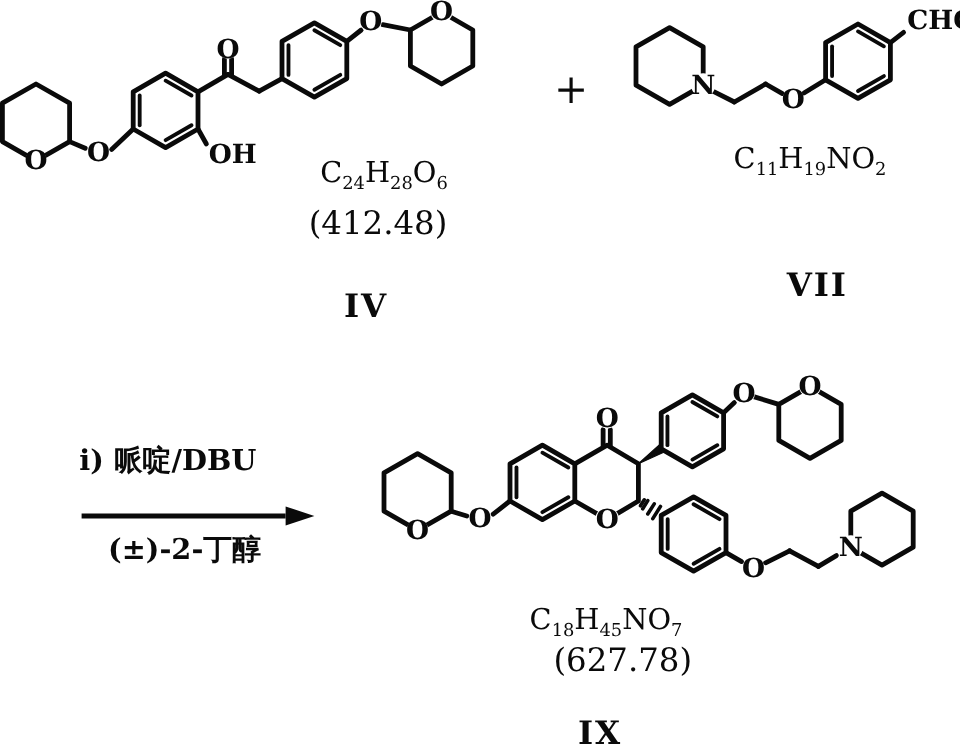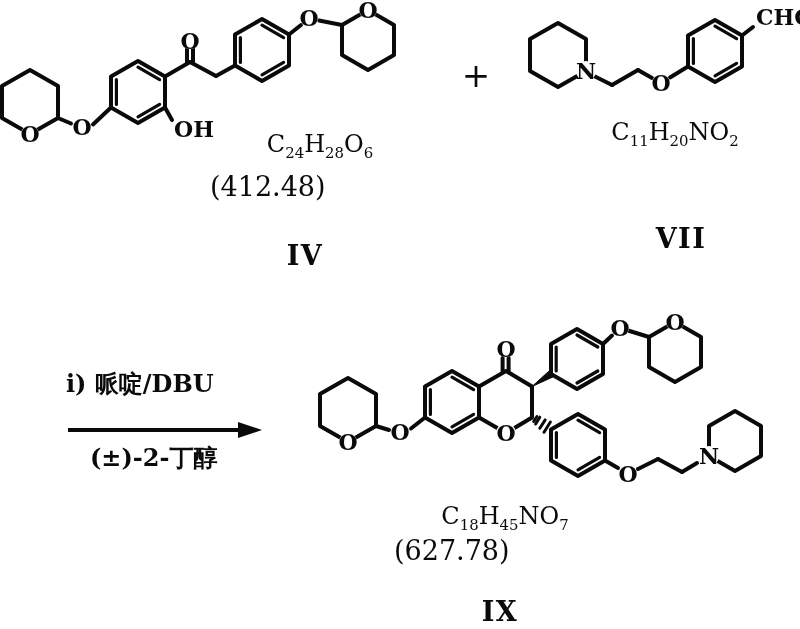--- a/index.html
+++ b/index.html
@@ -3,21 +3,21 @@
 <meta charset="utf-8">
 <style>
   html,body { margin:0; padding:0; background:#fff; }
   .page {
     position:relative; width:800px; height:629px; background:#ffffff;
     font-family:"DejaVu Serif", serif; color:#0a0a0a; overflow:hidden;
   }
   .abs { position:absolute; }
   .formula { font-size:24px; text-align:center; white-space:nowrap; line-height:1.15; }
   .formula sub { font-size:0.62em; }
-  .mw { font-size:27px; text-align:left; white-space:nowrap; line-height:1.15; }
+  .mw { font-size:27px; text-align:center; white-space:nowrap; line-height:1.15; }
   .roman-label { font-size:27px; font-weight:bold; text-align:center; letter-spacing:1.5px; line-height:1.1; }
   .plus { font-size:34px; line-height:1; }
   .reagent { font-size:24px; font-weight:bold; white-space:nowrap; line-height:1.15; }
   svg { overflow:visible; display:block; }
   .ring  { stroke:#0a0a0a; stroke-width:4; fill:none; stroke-linejoin:round; stroke-linecap:round; }
   .bond  { stroke:#0a0a0a; stroke-width:4; fill:none; stroke-linecap:round; }
   .inner { stroke:#0a0a0a; stroke-width:3.2; stroke-linecap:round; }
   .hash  { stroke:#0a0a0a; stroke-width:3; stroke-linecap:round; }
   .wedge { fill:#0a0a0a; stroke:#0a0a0a; stroke-width:1; }
   .mask  { fill:#ffffff; stroke:none; }
@@ -101,21 +101,21 @@
     <circle class="mask" cx="161" cy="83" r="9"></circle>
     <text class="atom" x="86" y="71" text-anchor="middle" dominant-baseline="central">N</text>
     <text class="atom" x="161" y="83" text-anchor="middle" dominant-baseline="central">O</text>
     <text class="atom" x="256" y="17" text-anchor="start" dominant-baseline="central">CHO</text>
   </svg>
 
   <div class="abs formula" style="left:210px;top:131px;width:220px"><span>C</span><sub>24</sub><span>H</span><sub>28</sub><span>O</span><sub>6</sub></div>
   <div class="abs mw" style="left:210px;top:171px;width:210px">(412.48)</div>
   <div class="abs roman-label" style="left:255px;top:241px;width:100px">IV</div>
 
-  <div class="abs formula" style="left:565px;top:119px;width:220px"><span>C</span><sub>11</sub><span>H</span><sub>20</sub><span>NO</span><sub>2</sub></div>
+  <div class="abs formula" style="left:565px;top:119px;width:220px"><span>C</span><sub>11</sub><span>H</span><sub>19</sub><span>NO</span><sub>2</sub></div>
   <div class="abs roman-label" style="left:631px;top:224px;width:100px">VII</div>
 
   <div class="abs reagent" style="left:66px;top:370px">i) 哌啶/DBU</div>
   <svg class="abs" style="left:58px;top:416px" width="212" height="28" viewBox="0 0 212 28">
     <line class="arrow-line" x1="10" y1="14" x2="180" y2="14"></line>
     <polygon class="arrow-head" points="180,6 204,14 180,22"></polygon>
   </svg>
   <div class="abs reagent" style="left:90px;top:444px">(±)-2-丁醇</div>
 
   <svg class="abs" style="left:280px;top:285px" width="520" height="232" viewBox="0 0 520 232">
@@ -184,16 +184,16 @@
     <text class="atom" x="120" y="147" text-anchor="middle" dominant-baseline="central">O</text>
     <text class="atom" x="226" y="148" text-anchor="middle" dominant-baseline="central">O</text>
     <text class="atom" x="226" y="64" text-anchor="middle" dominant-baseline="central">O</text>
     <text class="atom" x="340" y="43" text-anchor="middle" dominant-baseline="central">O</text>
     <text class="atom" x="395" y="37" text-anchor="middle" dominant-baseline="central">O</text>
     <text class="atom" x="348" y="189" text-anchor="middle" dominant-baseline="central">O</text>
     <text class="atom" x="429" y="171" text-anchor="middle" dominant-baseline="central">N</text>
   </svg>
 
   <div class="abs formula" style="left:395px;top:503px;width:220px"><span>C</span><sub>18</sub><span>H</span><sub>45</sub><span>NO</span><sub>7</sub></div>
-  <div class="abs mw" style="left:394px;top:535px;width:210px">(627.78)</div>
+  <div class="abs mw" style="left:414px;top:535px;width:210px">(627.78)</div>
   <div class="abs roman-label" style="left:450px;top:597px;width:100px">IX</div>
 
 </div>
 
 </body></html>

